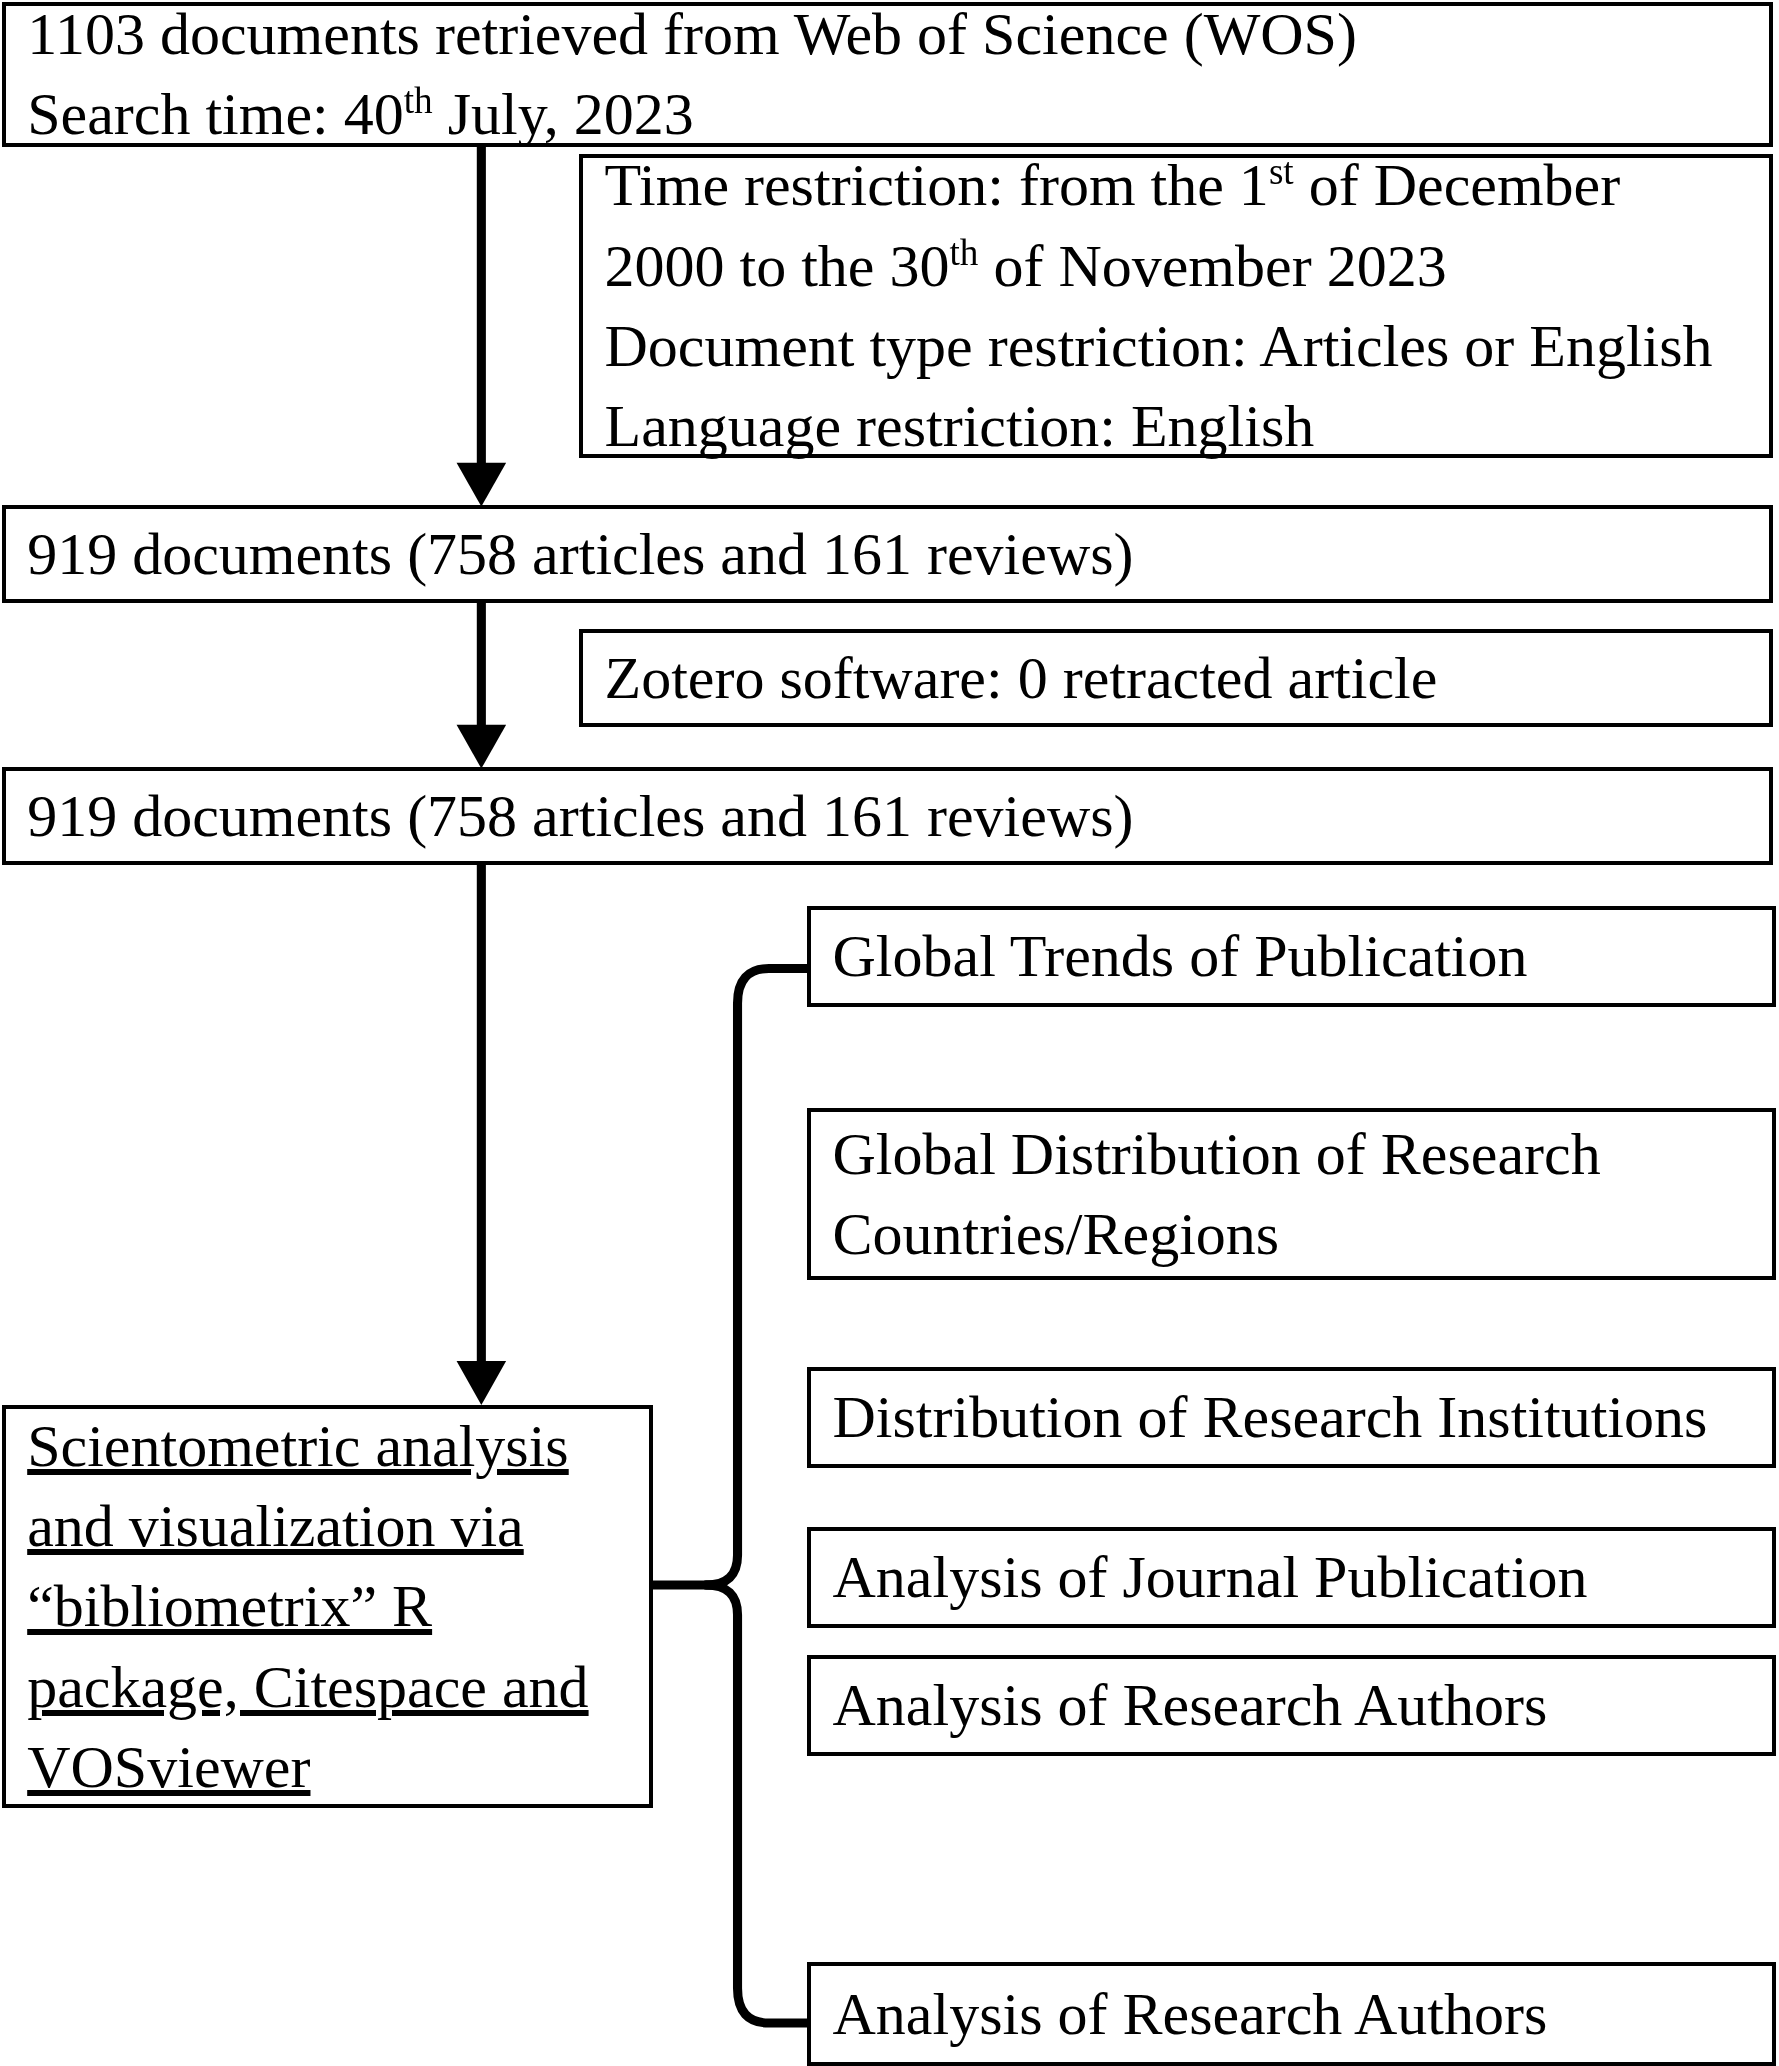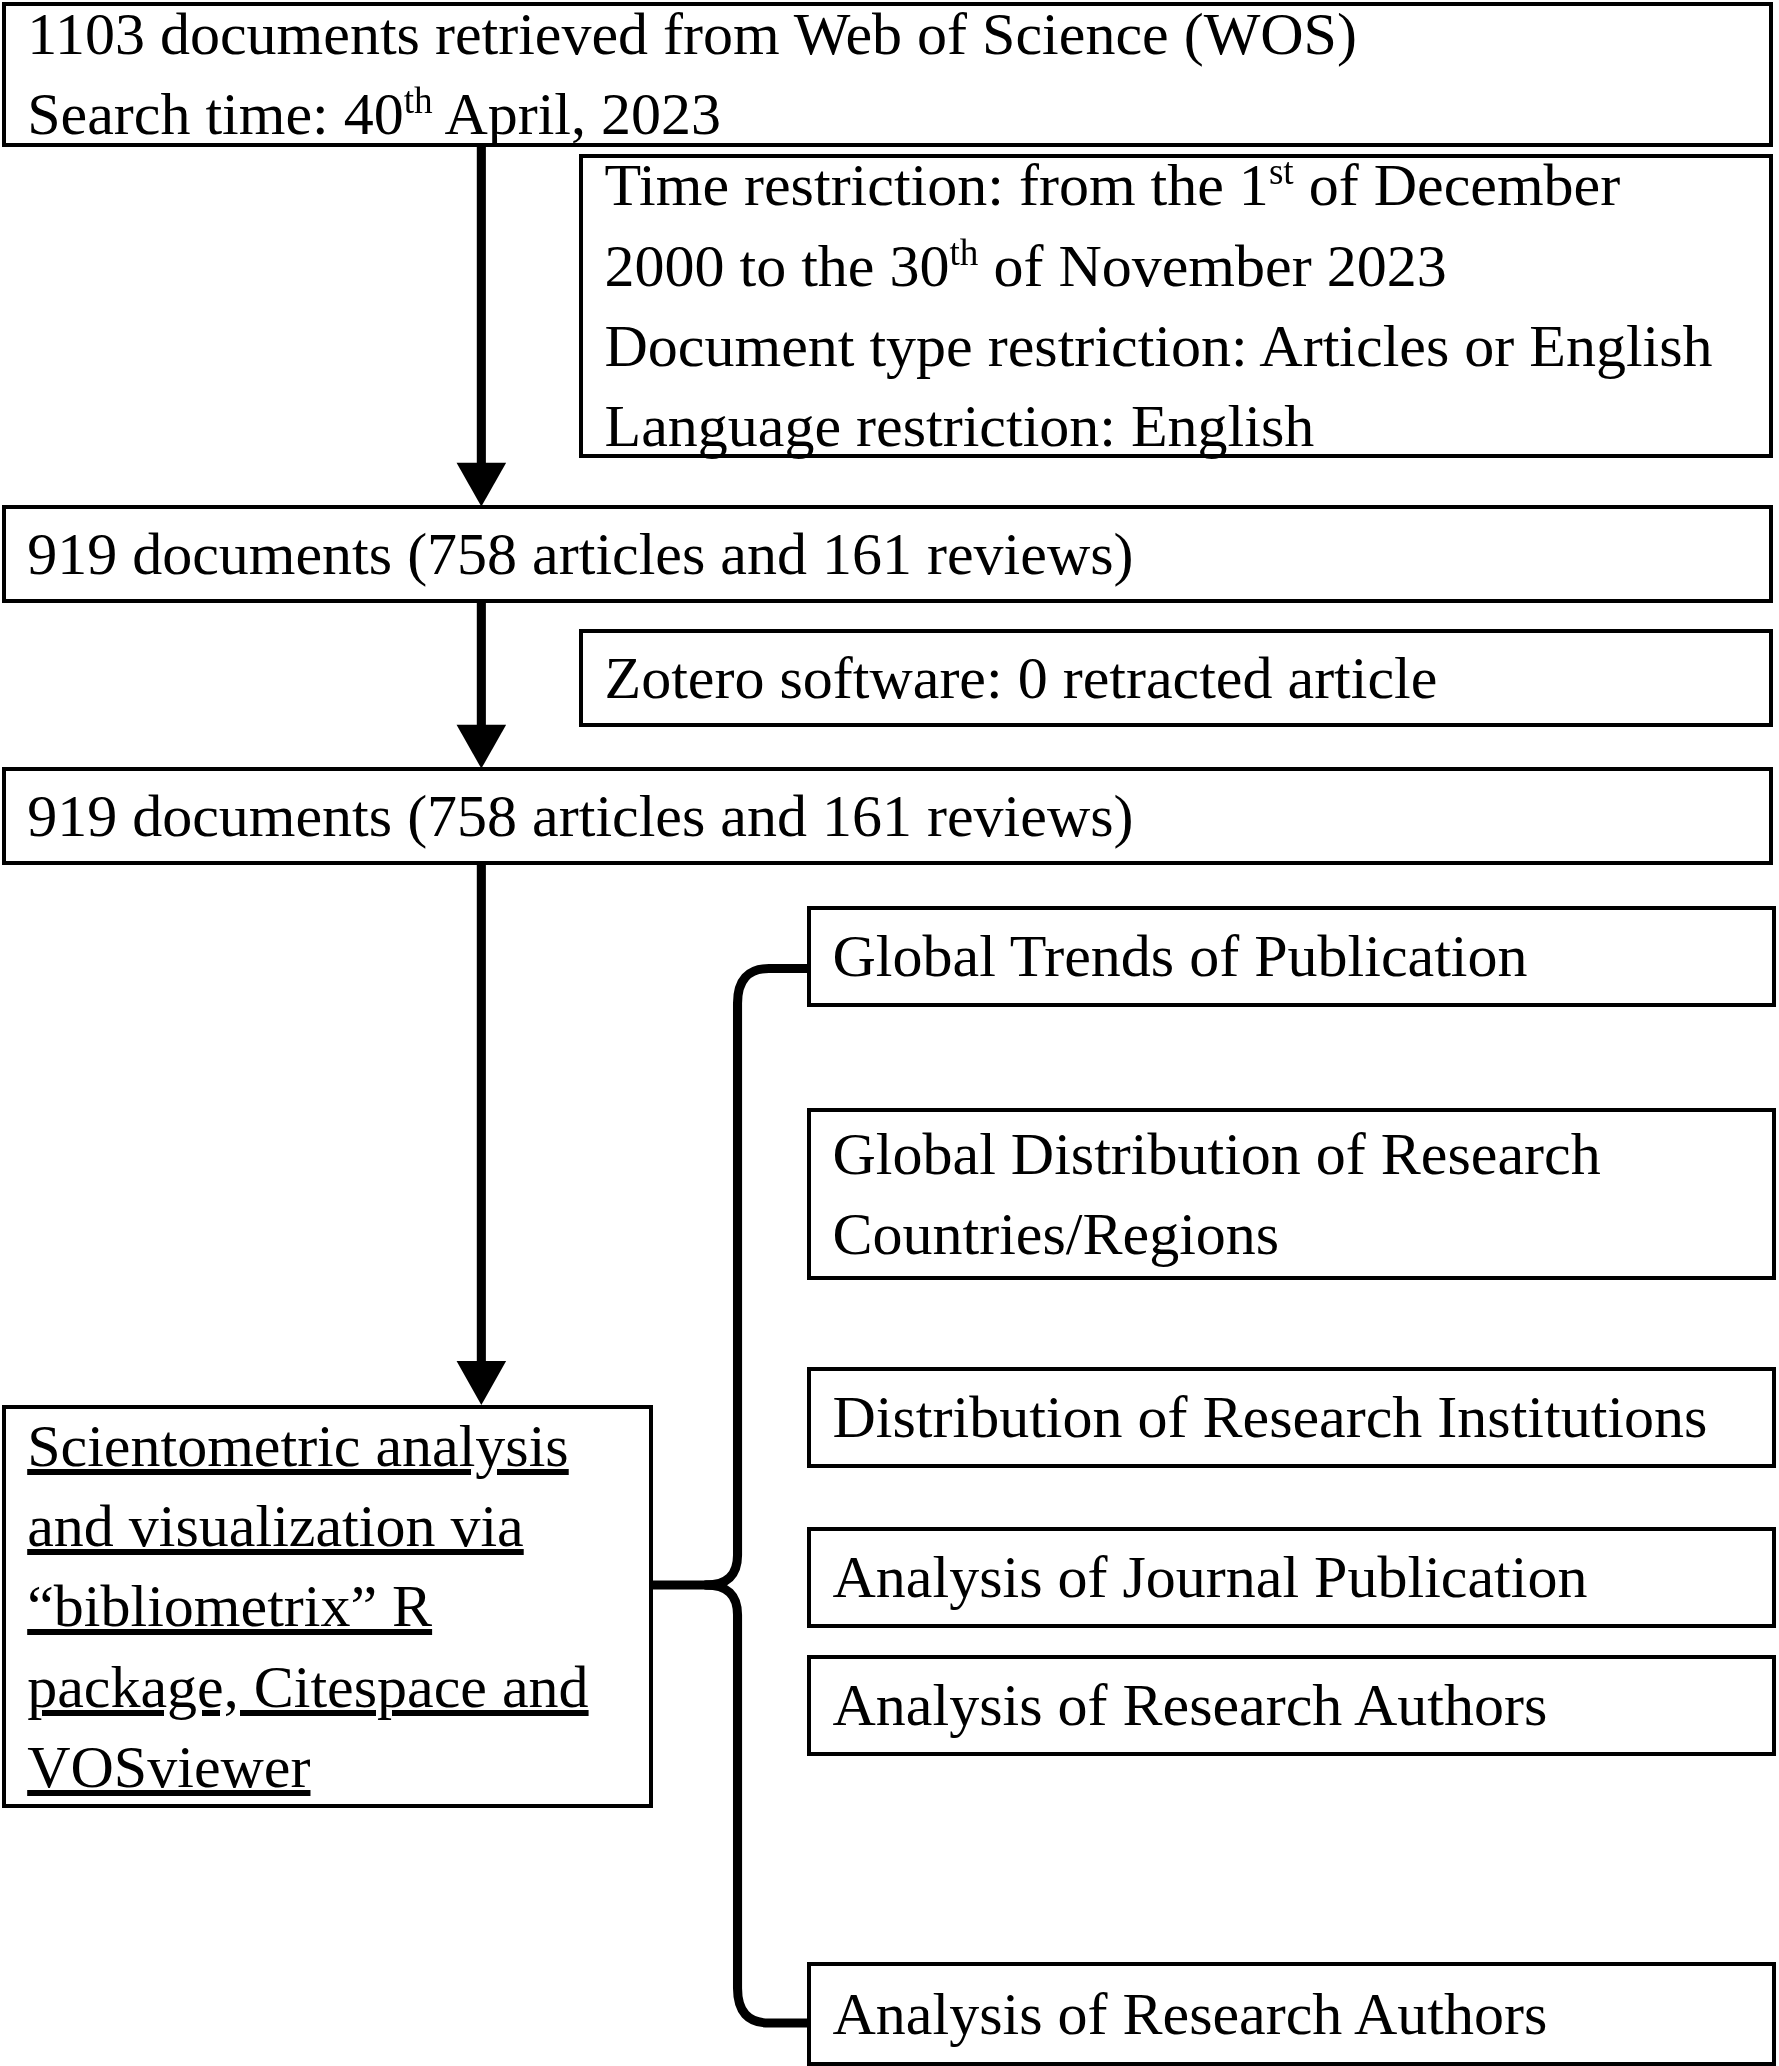--- a/index.html
+++ b/index.html
@@ -93,21 +93,21 @@
 
       <path d="M 976,1172 L 930,1172 Q 892,1172 892,1214 L 892,1882 Q 892,1918 854,1918" stroke-width="11" stroke-linecap="round"></path>
 
       <path d="M 976,2448 L 930,2448 Q 892,2448 892,2406 L 892,1954 Q 892,1918 854,1918" stroke-width="11" stroke-linecap="round"></path>
 
       <line x1="790" y1="1918" x2="860" y2="1918" stroke-width="11" stroke-linecap="round"></line>
     </g>
   </svg>
 
   <div class="node" id="n-retrieved">
-    <span class="txt"><span>1103 documents retrieved from Web of Science (WOS)</span><br><span>Search time: 40</span><sup>th</sup><span> April, 2023</span></span>
+    <span class="txt"><span>1103 documents retrieved from Web of Science (WOS)</span><br><span>Search time: 40</span><sup>th</sup><span> July, 2023</span></span>
   </div>
 
   <div class="node" id="n-restrict">
     <span class="txt"><span>Time restriction: from the 1</span><sup>st</sup><span> of December 2000 to the 30</span><sup>th</sup><span> of November 2023</span><br><span>Document type restriction: Articles or English</span><br><span>Language restriction: English</span></span>
   </div>
 
   <div class="node" id="n-docs1">
     <span class="txt">919 documents (758 articles and 161 reviews)</span>
   </div>
 

